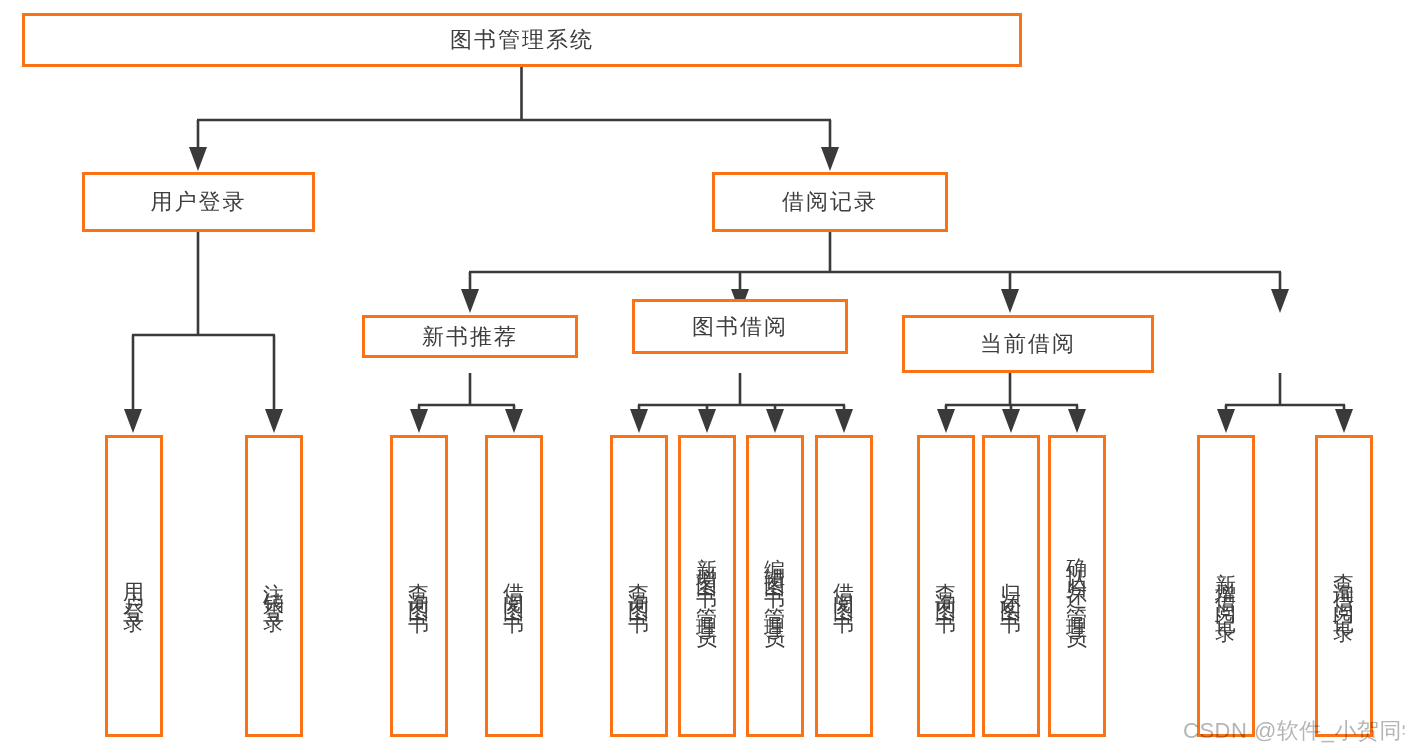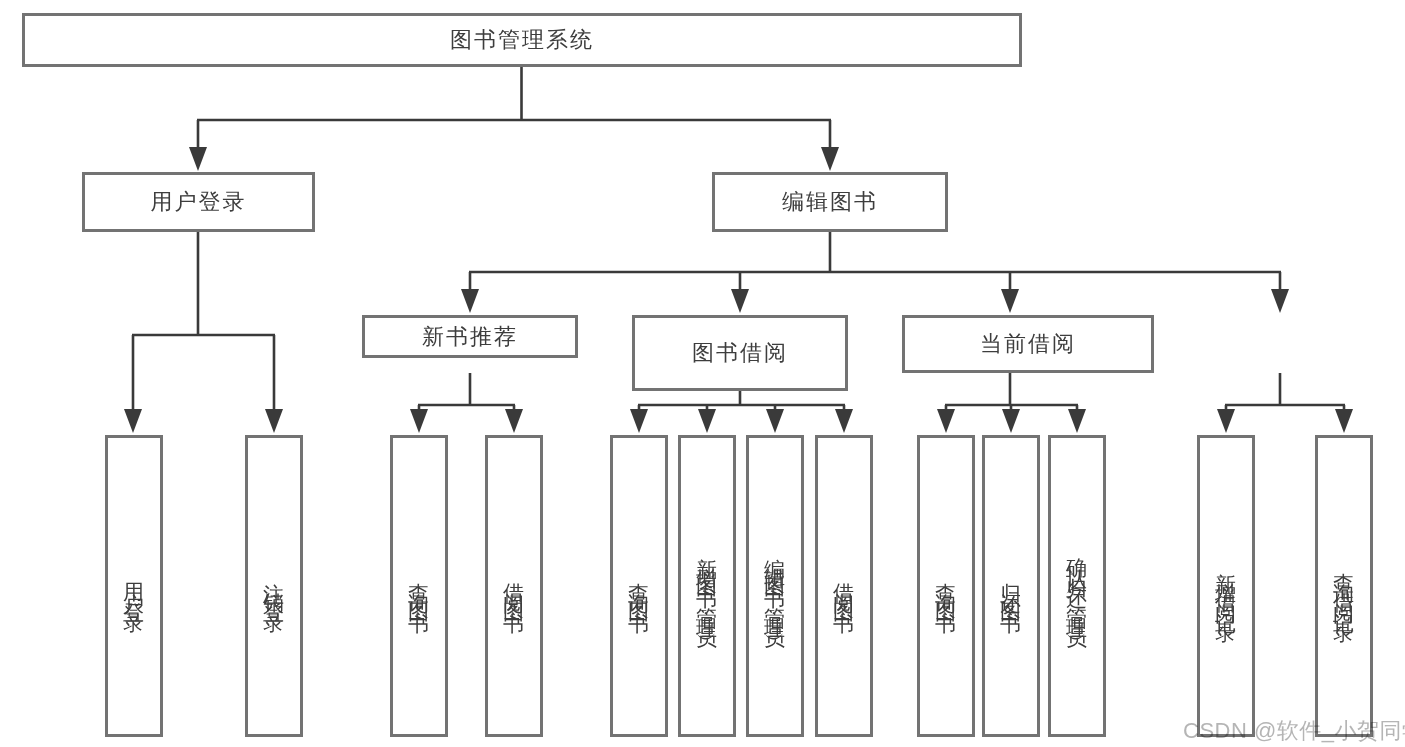--- a/index.html
+++ b/index.html
@@ -3,21 +3,21 @@
 <meta charset="utf-8">
 <style>
   html,body { margin:0; padding:0; background:#ffffff; }
   #stage {
     position:relative; width:1405px; height:747px; background:#ffffff;
     font-family:"Liberation Sans","DejaVu Sans",sans-serif; overflow:hidden;
   }
   #connectors { position:absolute; left:0; top:0; width:1405px; height:747px; }
   .node {
     position:absolute; box-sizing:border-box;
-    border:3px solid #737373; background:#ffffff;
+    border:3px solid #f97316; background:#ffffff;
     display:flex; align-items:center; justify-content:center;
     color:#3d3d3d;
   }
   .node.h { font-size:22px; }
   .node.h span { letter-spacing:2px; white-space:nowrap; }
   .node.v { font-size:21px; }
   .node.v span {
     writing-mode:vertical-rl; text-orientation:mixed;
     letter-spacing:10px; line-height:1; white-space:nowrap;
   }
@@ -104,27 +104,27 @@
   </svg>
 
   <div class="node h" style="left:22px;top:13px;width:1000px;height:54px">
     <span>图书管理系统</span>
   </div>
 
   <div class="node h" style="left:82px;top:172px;width:233px;height:60px">
     <span>用户登录</span>
   </div>
   <div class="node h" style="left:712px;top:172px;width:236px;height:60px">
-    <span>编辑图书</span>
+    <span>借阅记录</span>
   </div>
 
   <div class="node h" style="left:362px;top:315px;width:216px;height:43px">
     <span>新书推荐</span>
   </div>
-  <div class="node h" style="left:632px;top:315px;width:216px;height:76px">
+  <div class="node h" style="left:632px;top:299px;width:216px;height:55px">
     <span>图书借阅</span>
   </div>
   <div class="node h" style="left:902px;top:315px;width:252px;height:58px">
     <span>当前借阅</span>
   </div>
 
   <div class="node v" style="left:105px;top:435px;width:58px;height:302px">
     <span>用户登录</span>
   </div>
   <div class="node v" style="left:245px;top:435px;width:58px;height:302px">

